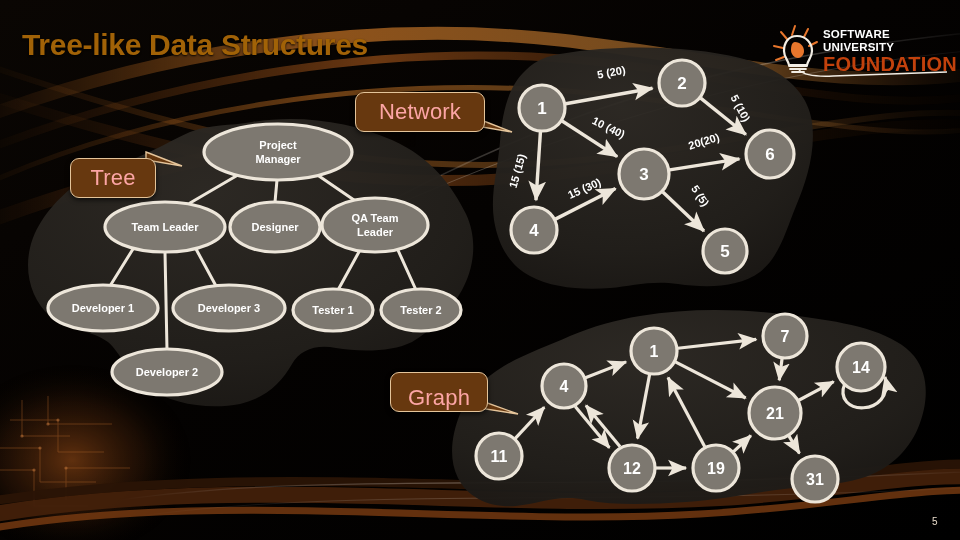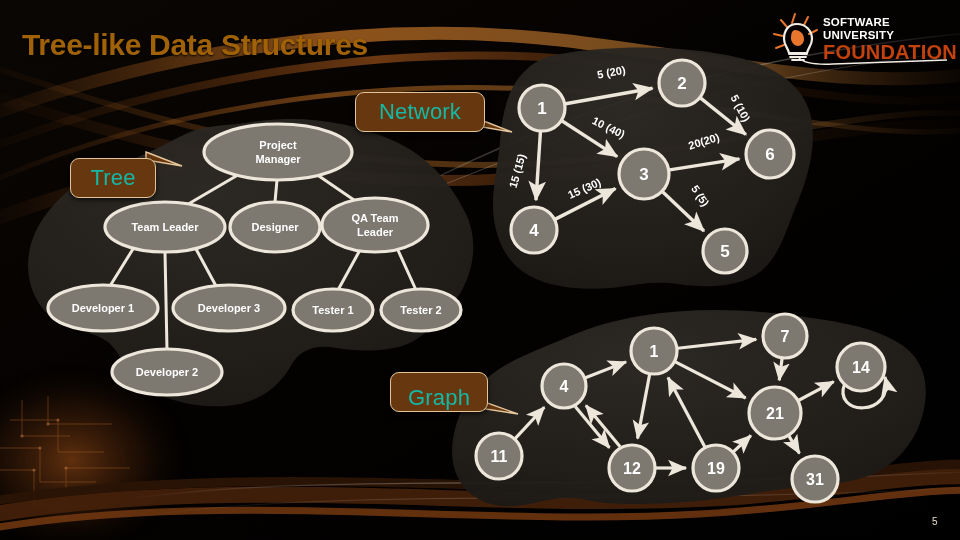--- a/index.html
+++ b/index.html
@@ -10,28 +10,28 @@
 
   
   #page-title{
     position:absolute;left:22px;top:28px;
     font-size:30px;font-weight:bold;letter-spacing:-0.3px;
     color:#a16207;white-space:nowrap;
     text-shadow:0 1px 2px rgba(0,0,0,.9);
   }
 
   
-  .logo{position:absolute;left:765px;top:8px;width:190px;height:58px;}
+  .logo{position:absolute;left:765px;top:20px;width:190px;height:58px;}
   .logo-text{position:absolute;left:58px;top:8px;}
   .logo-l1{font-size:11.5px;font-weight:bold;color:#FFFFFF;letter-spacing:.2px;line-height:13px;}
   .logo-l2{font-size:20px;font-weight:bold;color:#c2410c;letter-spacing:.2px;line-height:21px;}
 
   
   .callout{position:absolute;background:#67380F;border:1.6px solid #E4C49A;
-    border-radius:9px;color:#14b8a6;display:flex;align-items:center;justify-content:center;
+    border-radius:9px;color:#fca5a5;display:flex;align-items:center;justify-content:center;
     box-shadow:0 2px 5px rgba(0,0,0,.65);}
   .callout span{font-size:22px;font-weight:400;letter-spacing:.2px;}
 
   #callout-tree{left:70px;top:122px;width:84px;height:38px;margin-top:36px;}
   #callout-network{left:355px;top:92px;width:128px;height:38px;}
   #callout-graph{left:390px;top:372px;width:96px;height:38px;align-items:flex-end;}
 
   
   #page-number{position:absolute;left:932px;top:516px;color:#E9DCCB;font-size:10px;}
 

